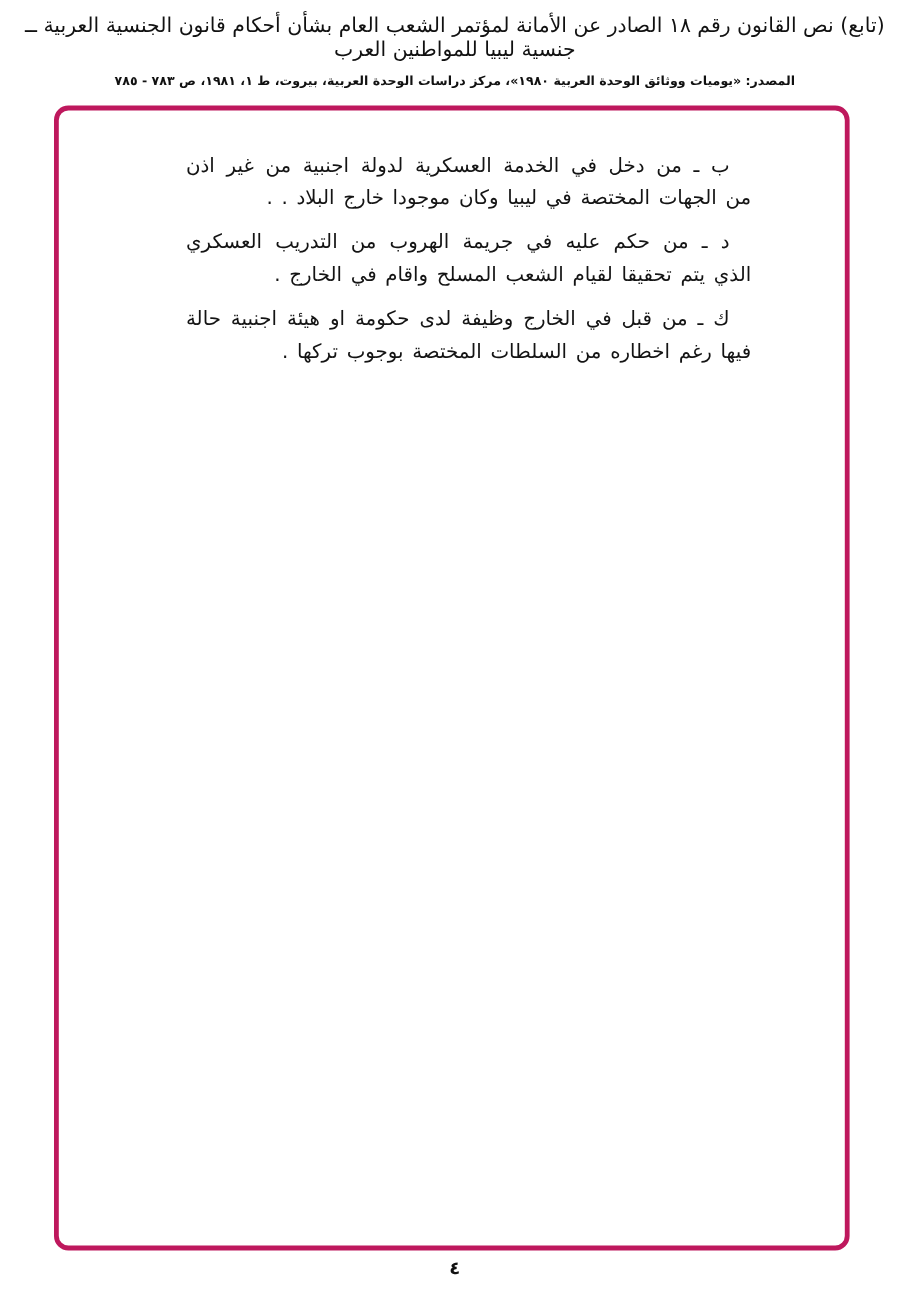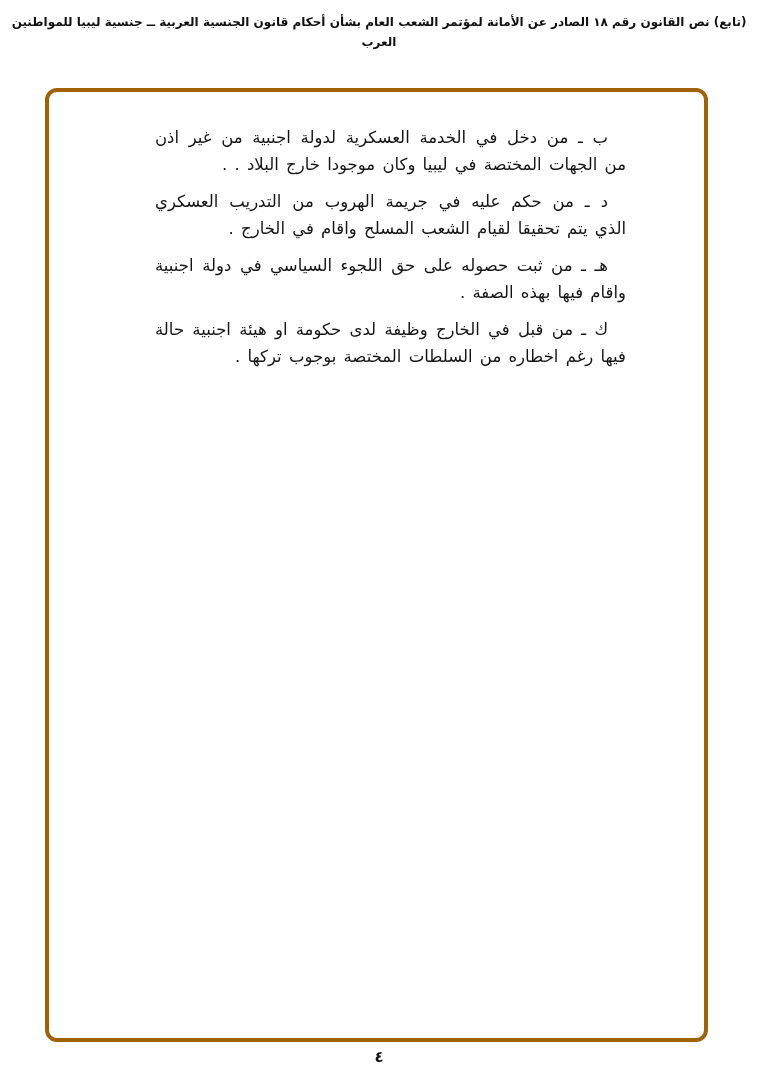--- a/index.html
+++ b/index.html
@@ -20,38 +20,38 @@
   .header {
     position: absolute;
     top: 12px;
     left: 0;
     width: 758px;
     direction: rtl;
     text-align: center;
     color: #111111;
   }
   .header-line1 {
-    font-size: 12px;
-    font-weight: bold;
+    font-size: 17px;
+    font-weight: normal;
     letter-spacing: 0px;
     line-height: 20px;
   }
   .header-line2 {
     font-size: 10.5px;
     font-weight: bold;
     margin-top: 8px;
     line-height: 16px;
   }
   .doc-frame {
     position: absolute;
     left: 45px;
     top: 88px;
     width: 663px;
     height: 954px;
-    border: 4px solid #a16207;
+    border: 4px solid #be185d;
     border-radius: 12px;
     background: #ffffff;
     overflow: hidden;
   }
   .doc-content {
     direction: rtl;
     padding: 32px 78px 20px 106px;
     color: #141414;
   }
   .doc-content p {
@@ -79,27 +79,27 @@
     direction: rtl;
   }
 </style>
 </head>
 <body>
 
 <div class="page">
 
   <div class="header">
     <div class="header-line1">(تابع) نص القانون رقم ١٨ الصادر عن الأمانة لمؤتمر الشعب العام بشأن أحكام قانون الجنسية العربية ــ جنسية ليبيا للمواطنين العرب</div>
+    <div class="header-line2">المصدر: «يوميات ووثائق الوحدة العربية ١٩٨٠»، مركز دراسات الوحدة العربية، بيروت، ط ١، ١٩٨١، ص ٧٨٣ - ٧٨٥</div>
   </div>
 
   <div class="doc-frame">
     <div class="doc-content">
       <p>ب ـ من دخل في الخدمة العسكرية لدولة اجنبية من غير اذن من الجهات المختصة في ليبيا وكان موجودا خارج البلاد . .</p>
       <p>د ـ من حكم عليه في جريمة الهروب من التدريب العسكري الذي يتم تحقيقا لقيام الشعب المسلح واقام في الخارج .</p>
-      <p>هـ ـ من ثبت حصوله على حق اللجوء السياسي في دولة اجنبية واقام فيها بهذه الصفة .</p>
       <p>ك ـ من قبل في الخارج وظيفة لدى حكومة او هيئة اجنبية حالة فيها رغم اخطاره من السلطات المختصة بوجوب تركها .</p>
     </div>
   </div>
 
   <div class="footer">
     <span class="page-number">٤</span>
   </div>
 
 </div>
 

